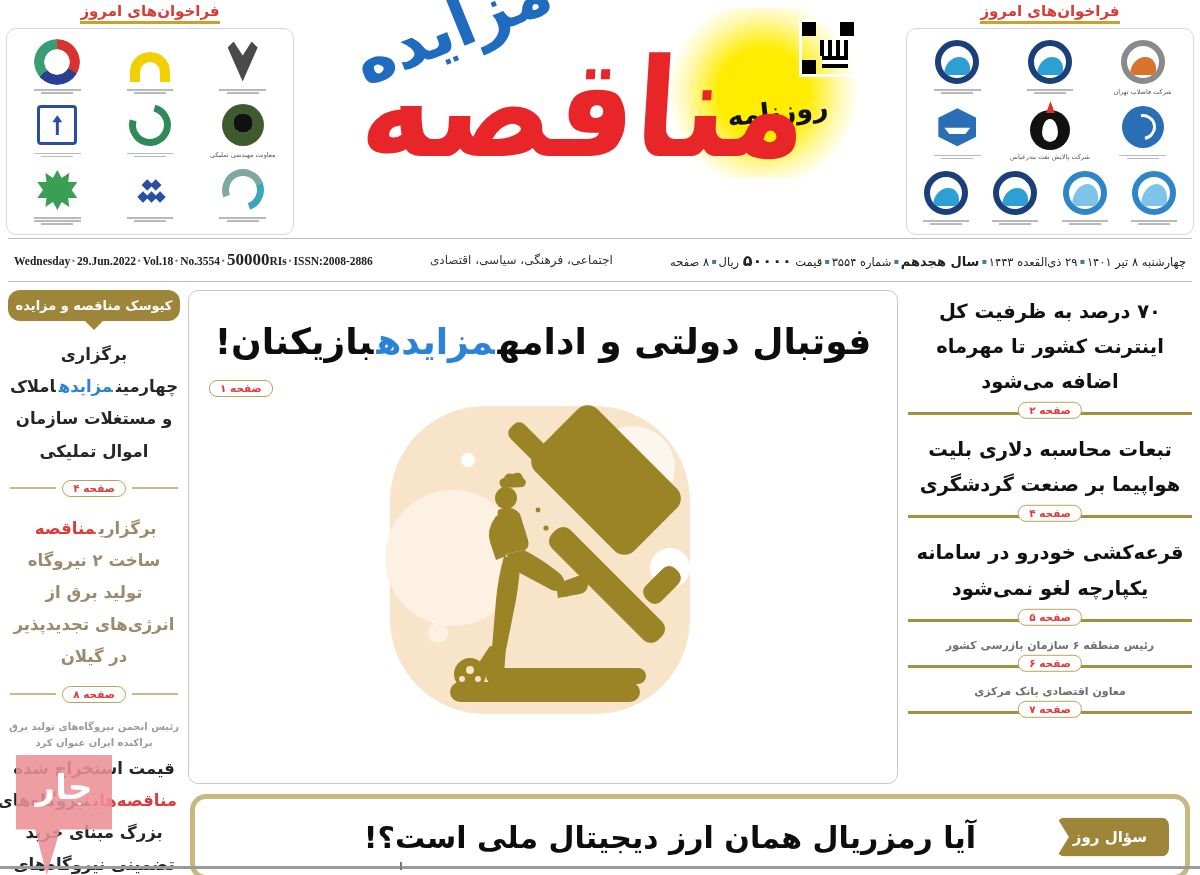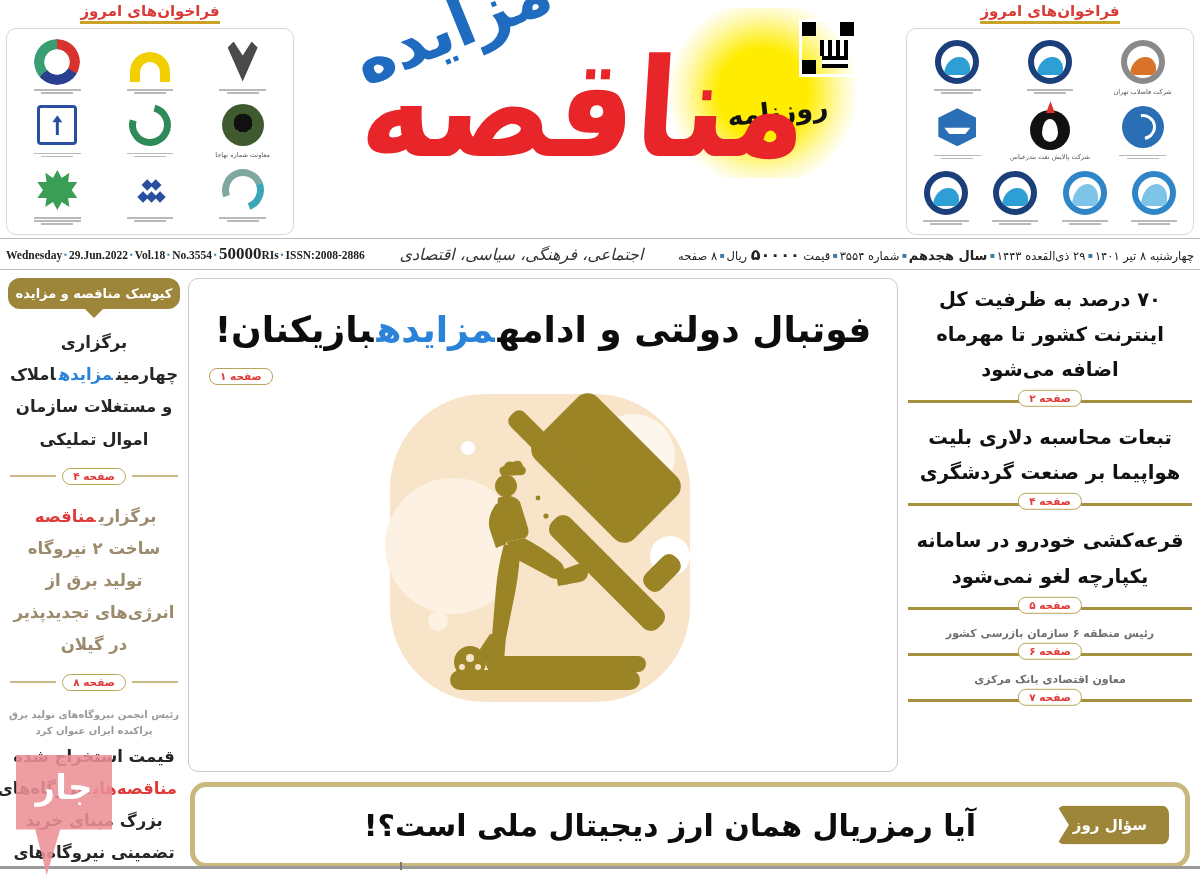--- a/index.html
+++ b/index.html
@@ -50,24 +50,24 @@
         linear-gradient(#000,#000) 0 0/14px 14px no-repeat,
         linear-gradient(#000,#000) 38px 0/14px 14px no-repeat,
         linear-gradient(#000,#000) 0 38px/14px 14px no-repeat,
         repeating-linear-gradient(90deg,#000 0 4px,#fff 4px 8px) 18px 18px/30px 16px no-repeat,
         repeating-linear-gradient(0deg,#000 0 4px,#fff 4px 8px) 20px 20px/26px 26px no-repeat; outline:3px solid #fff; }
   .ruzname { position:absolute; right:78px; top:96px; font-size:27px; font-weight:900; color:#111; transform:rotate(-6deg); }
   .mast-red { position:absolute; left:10px; top:30px; width:560px; text-align:center; font-size:122px; font-weight:900; color:#e82629; transform:scaleY(1.12) skewX(-4deg); line-height:1.3; }
   .mast-blue { position:absolute; left:55px; top:-12px; font-size:66px; font-weight:900; color:#1e6bbf; transform:rotate(-22deg); }
 
   
-  .dateline { direction:ltr; display:flex; align-items:center; justify-content:space-between; height:32px; margin:3px 0 0; border-top:1.5px solid #bcbcbc; border-bottom:1.5px solid #bcbcbc; padding:0 6px; }
+  .dateline { direction:ltr; display:flex; align-items:center; justify-content:space-between; height:44px; margin:3px 8px 0; border-top:1.5px solid #bcbcbc; border-bottom:1.5px solid #bcbcbc; padding:0 6px; }
   .dl-en { font-family:"Liberation Serif", serif; font-weight:bold; font-size:11.5px; color:#222; direction:ltr; }
   .dl-en .big { font-size:17px; } .dl-en .sep, .dl-fa .sep { color:#3d7ba3; font-size:8px; vertical-align:2px; padding:0 2px; }
-  .dl-cat { font-size:16px; color:#333;font-style:italic; }
+  .dl-cat { font-size:12px; color:#333; }
   .dl-fa { direction:rtl; font-size:11.5px; color:#222; }
   .dl-fa b { font-size:13px; } .dl-fa .big { font-size:16px; font-weight:bold; }
 
   
   .content { direction:rtl; display:flex; padding:8px 8px 0; gap:8px; }
 
   
   .region { flex:1; display:flex; flex-direction:column; }
   .region-row { display:flex; gap:10px; }
   .stories-col { width:284px; padding-top:4px; }
@@ -162,21 +162,21 @@
               </span>
               <span class="cap">
                 <i></i>
                 <i></i>
               </span>
             </div>
           <div class="logo-cell">
               <span class="lg">
                 <span class="lg-army"></span>
               </span>
-              <span class="cap-txt">معاونت شماره نهاجا</span>
+              <span class="cap-txt">معاونت مهندسی تملیکی</span>
             </div>
         </div>
         <div class="logo-row">
           <div class="logo-cell">
               <span class="lg">
                 <span class="lg-star"></span>
               </span>
               <span class="cap">
                 <i></i>
                 <i></i>

